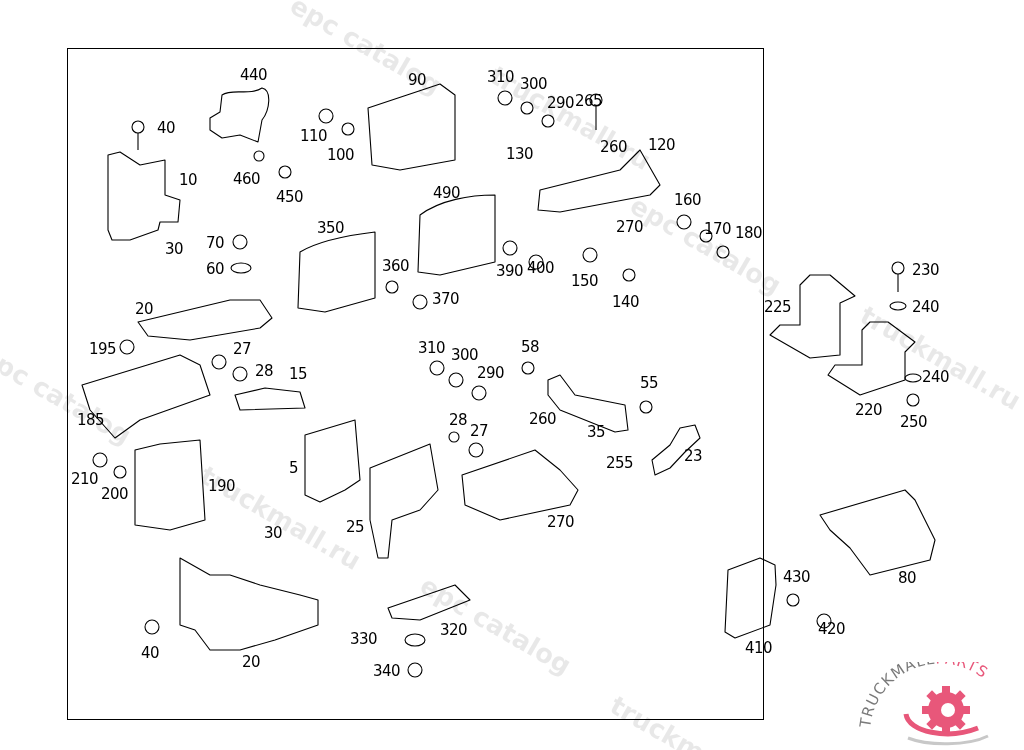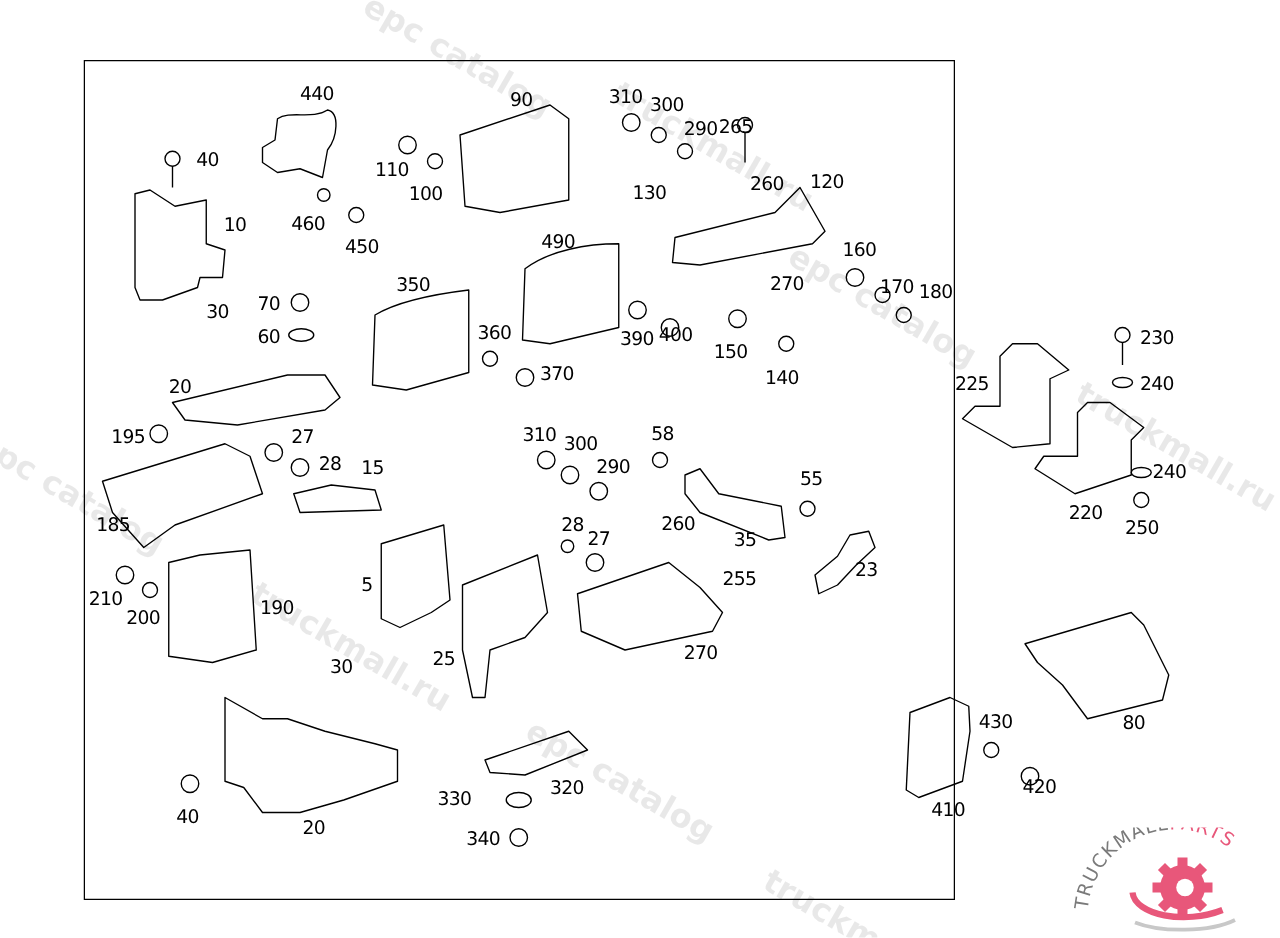--- a/index.html
+++ b/index.html
@@ -153,21 +153,21 @@
     <div class="lbl" style="left: 922px; top: 370px;">240</div>
     <div class="lbl" style="left: 640px; top: 376px;">55</div>
     <div class="lbl" style="left: 855px; top: 403px;">220</div>
     <div class="lbl" style="left: 77px; top: 413px;">185</div>
     <div class="lbl" style="left: 449px; top: 413px;">28</div>
     <div class="lbl" style="left: 470px; top: 424px;">27</div>
     <div class="lbl" style="left: 529px; top: 412px;">260</div>
     <div class="lbl" style="left: 900px; top: 415px;">250</div>
     <div class="lbl" style="left: 587px; top: 425px;">35</div>
     <div class="lbl" style="left: 684px; top: 449px;">23</div>
-    <div class="lbl" style="left: 578px; top: 456px;">255</div>
+    <div class="lbl" style="left: 606px; top: 456px;">255</div>
     <div class="lbl" style="left: 71px; top: 472px;">210</div>
     <div class="lbl" style="left: 289px; top: 461px;">5</div>
     <div class="lbl" style="left: 101px; top: 487px;">200</div>
     <div class="lbl" style="left: 208px; top: 479px;">190</div>
     <div class="lbl" style="left: 346px; top: 520px;">25</div>
     <div class="lbl" style="left: 547px; top: 515px;">270</div>
     <div class="lbl" style="left: 264px; top: 526px;">30</div>
     <div class="lbl" style="left: 898px; top: 571px;">80</div>
     <div class="lbl" style="left: 783px; top: 570px;">430</div>
     <div class="lbl" style="left: 818px; top: 622px;">420</div>

